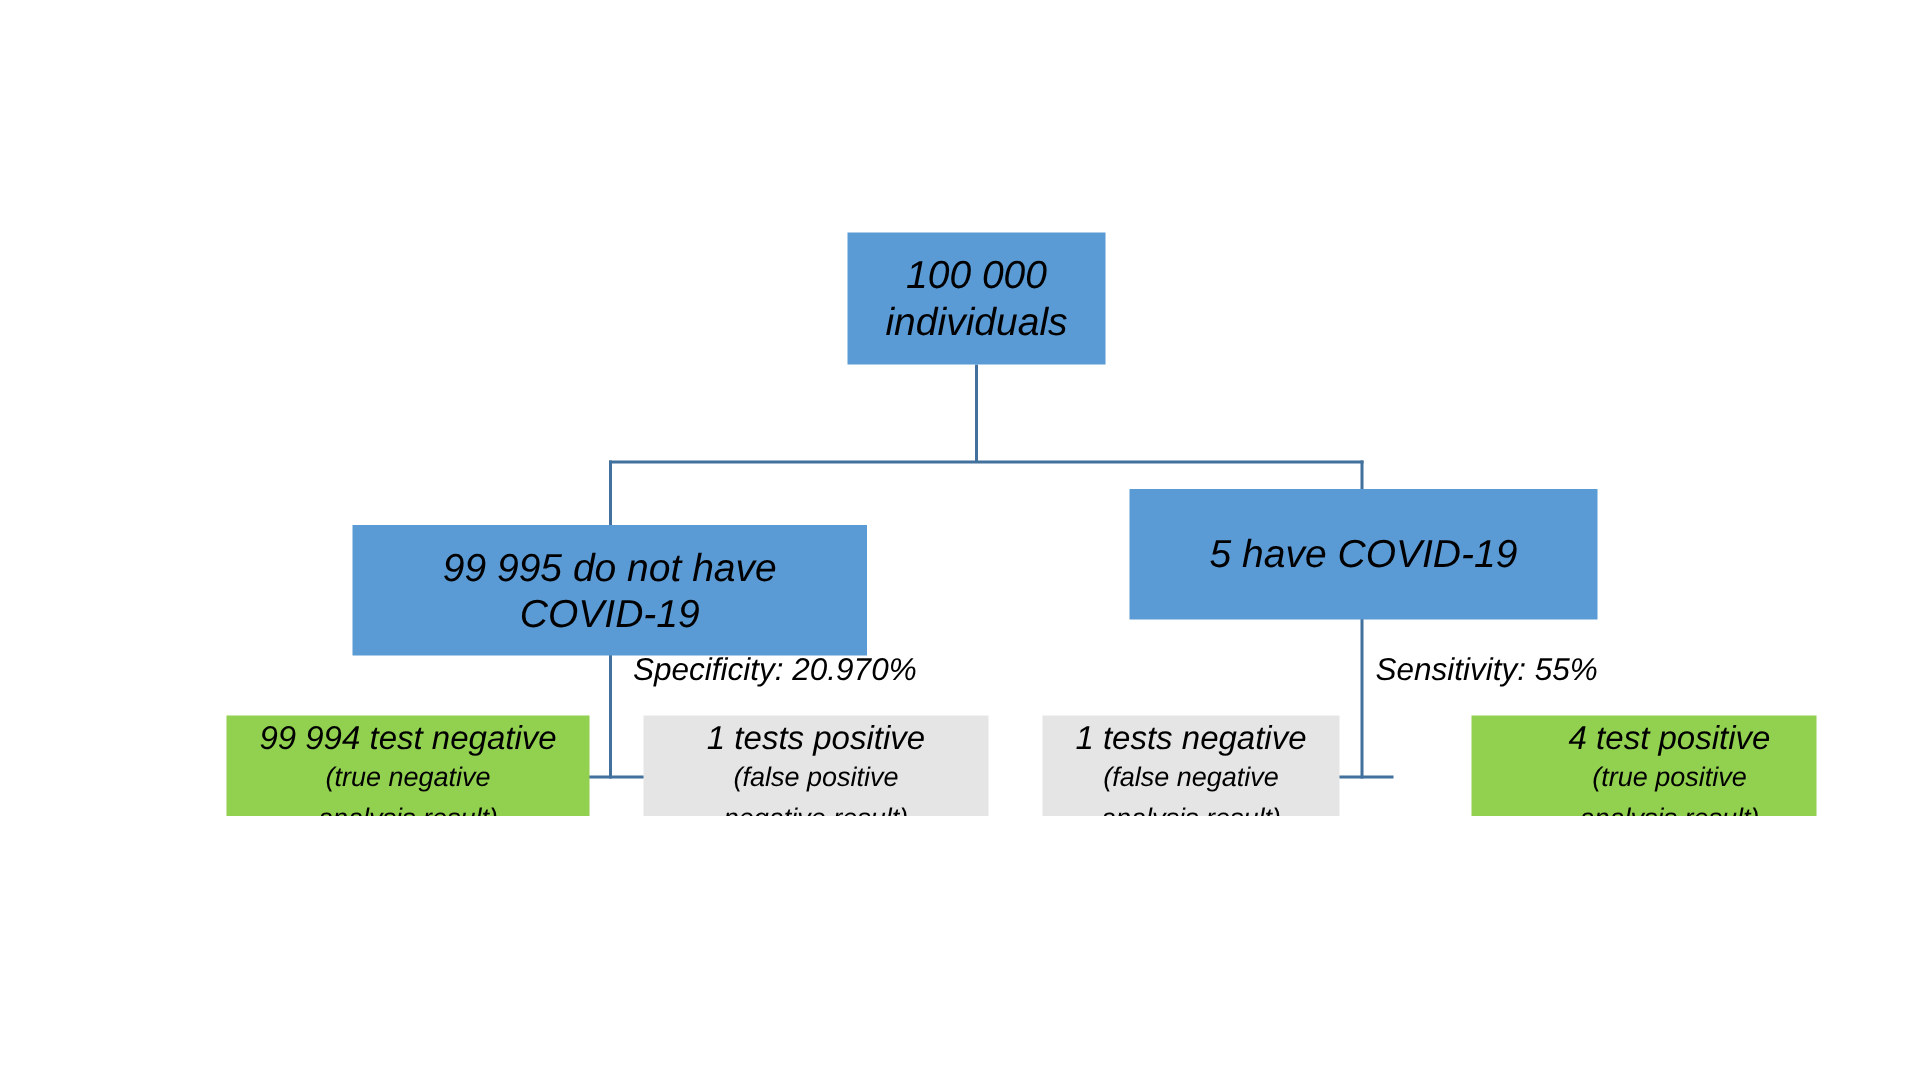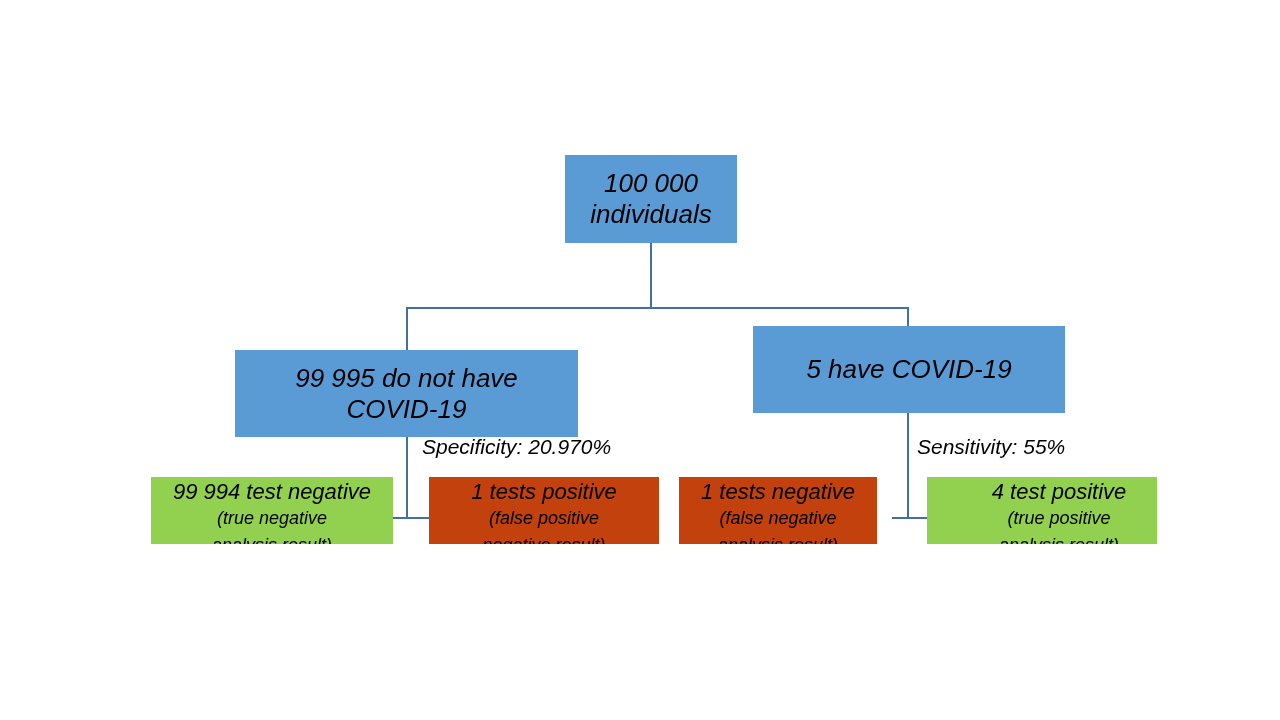--- a/index.html
+++ b/index.html
@@ -34,21 +34,21 @@
   .leaf {
     position: absolute;
     display: flex;
     flex-direction: column;
     align-items: center;
     justify-content: center;
     text-align: center;
     box-sizing: border-box;
   }
   .leaf-green { background: #92D050; }
-  .leaf-red   { background: #c2410c; }
+  .leaf-red   { background: #e5e5e5; }
   .leaf-main {
     font-size: 22px;
     line-height: 27px;
     white-space: nowrap;
   }
   .leaf-sub {
     font-size: 18px;
     line-height: 27px;
     white-space: pre-line;
   }
@@ -72,22 +72,22 @@
     line-height: 26px;
   }
 
   
   #node-root        { left: 565px; top: 155px; width: 172px; height: 88px; }
   #node-no-covid    { left: 235px; top: 326px; width: 343px; height: 87px; margin-top: 24px; }
   #node-have-covid  { left: 753px; top: 326px; width: 312px; height: 87px; }
 
   #leaf-true-negative  { left: 151px; top: 477px; width: 242px; height: 83px; }
   #leaf-false-positive { left: 429px; top: 477px; width: 230px; height: 83px; }
-  #leaf-false-negative { left: 679px; top: 477px; width: 198px; height: 83px; }
-  #leaf-true-positive  { left: 927px; top: 477px; width: 230px; height: 83px; padding-left: 34px; }
+  #leaf-false-negative { left: 695px; top: 477px; width: 198px; height: 83px; }
+  #leaf-true-positive  { left: 981px; top: 477px; width: 230px; height: 83px; padding-left: 34px; }
 
   #lbl-prevalence  { left: 682px; top: 251px; }
   #lbl-specificity { left: 422px; top: 434px; }
   #lbl-sensitivity { left: 917px; top: 434px; }
 
   #edge-root-v    { left: 650px; top: 243px; height: 65px; }
   #edge-main-h    { left: 406px; top: 307px; width: 503px; }
   #edge-left-v    { left: 406px; top: 307px; height: 212px; }
   #edge-right-v   { left: 907px; top: 307px; height: 212px; }
   #edge-left-stub  { left: 392px; top: 517px; width: 39px; }

